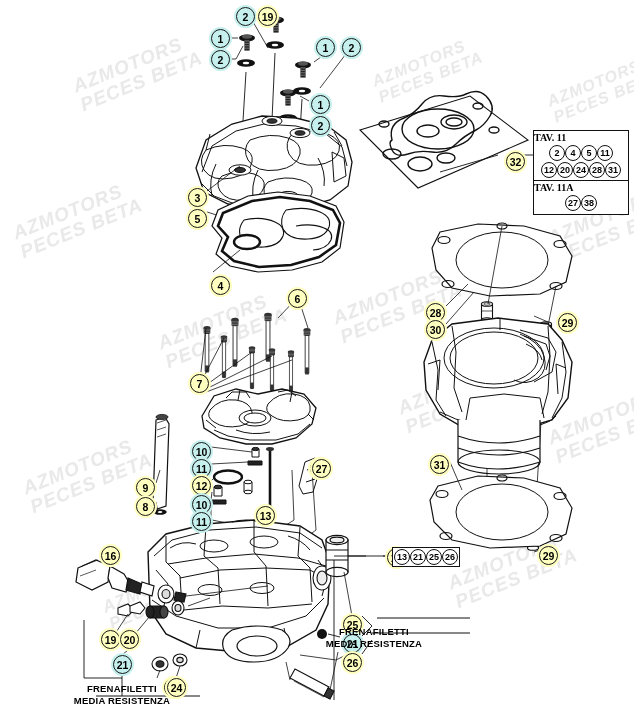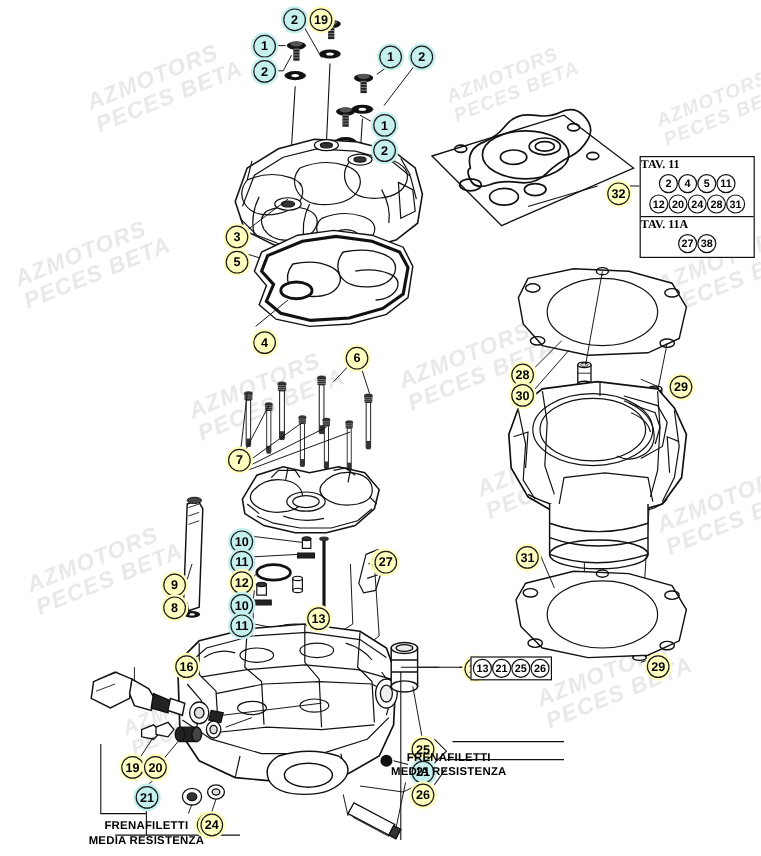--- a/index.html
+++ b/index.html
@@ -546,21 +546,21 @@
       <div class="cal hl-c" style="left: 192px; top: 442px;">10</div>
       <div class="cal hl-c" style="left: 192px; top: 459px;">11</div>
       <div class="cal hl-y" style="left: 192px; top: 476px;">12</div>
       <div class="cal hl-c" style="left: 192px; top: 495px;">10</div>
       <div class="cal hl-c" style="left: 192px; top: 512px;">11</div>
       <div class="cal hl-y" style="left: 136px; top: 478px;">9</div>
       <div class="cal hl-y" style="left: 136px; top: 497px;">8</div>
       <div class="cal hl-y" style="left: 256px; top: 506px;">13</div>
       <div class="cal hl-y" style="left: 310px; top: 459px;">14</div>
       <div class="cal hl-y" style="left: 312px; top: 459px;">27</div>
-      <div class="cal hl-y" style="left: 101px; top: 546px; margin-left: 45px;">16</div>
+      <div class="cal hl-y" style="left: 101px; top: 546px;">16</div>
       <div class="cal hl-y" style="left: 101px; top: 630px; text-align: right;">19</div>
       <div class="cal hl-y" style="left: 120px; top: 630px;">20</div>
       <div class="cal hl-c" style="left: 113px; top: 655px;">21</div>
       <div class="cal hl-y" style="left: 164px; top: 678px;">22</div>
       <div class="cal hl-y" style="left: 167px; top: 678px;">24</div>
       <div class="cal hl-y" style="left: 371px; top: 548px; margin-left: 16px;">15</div>
       <div class="cal hl-y" style="left: 343px; top: 615px;">25</div>
       <div class="cal hl-c" style="left: 343px; top: 634px;">21</div>
       <div class="cal hl-y" style="left: 343px; top: 653px;">26</div>
       <div class="cal hl-y" style="left: 506px; top: 152px;">32</div>

